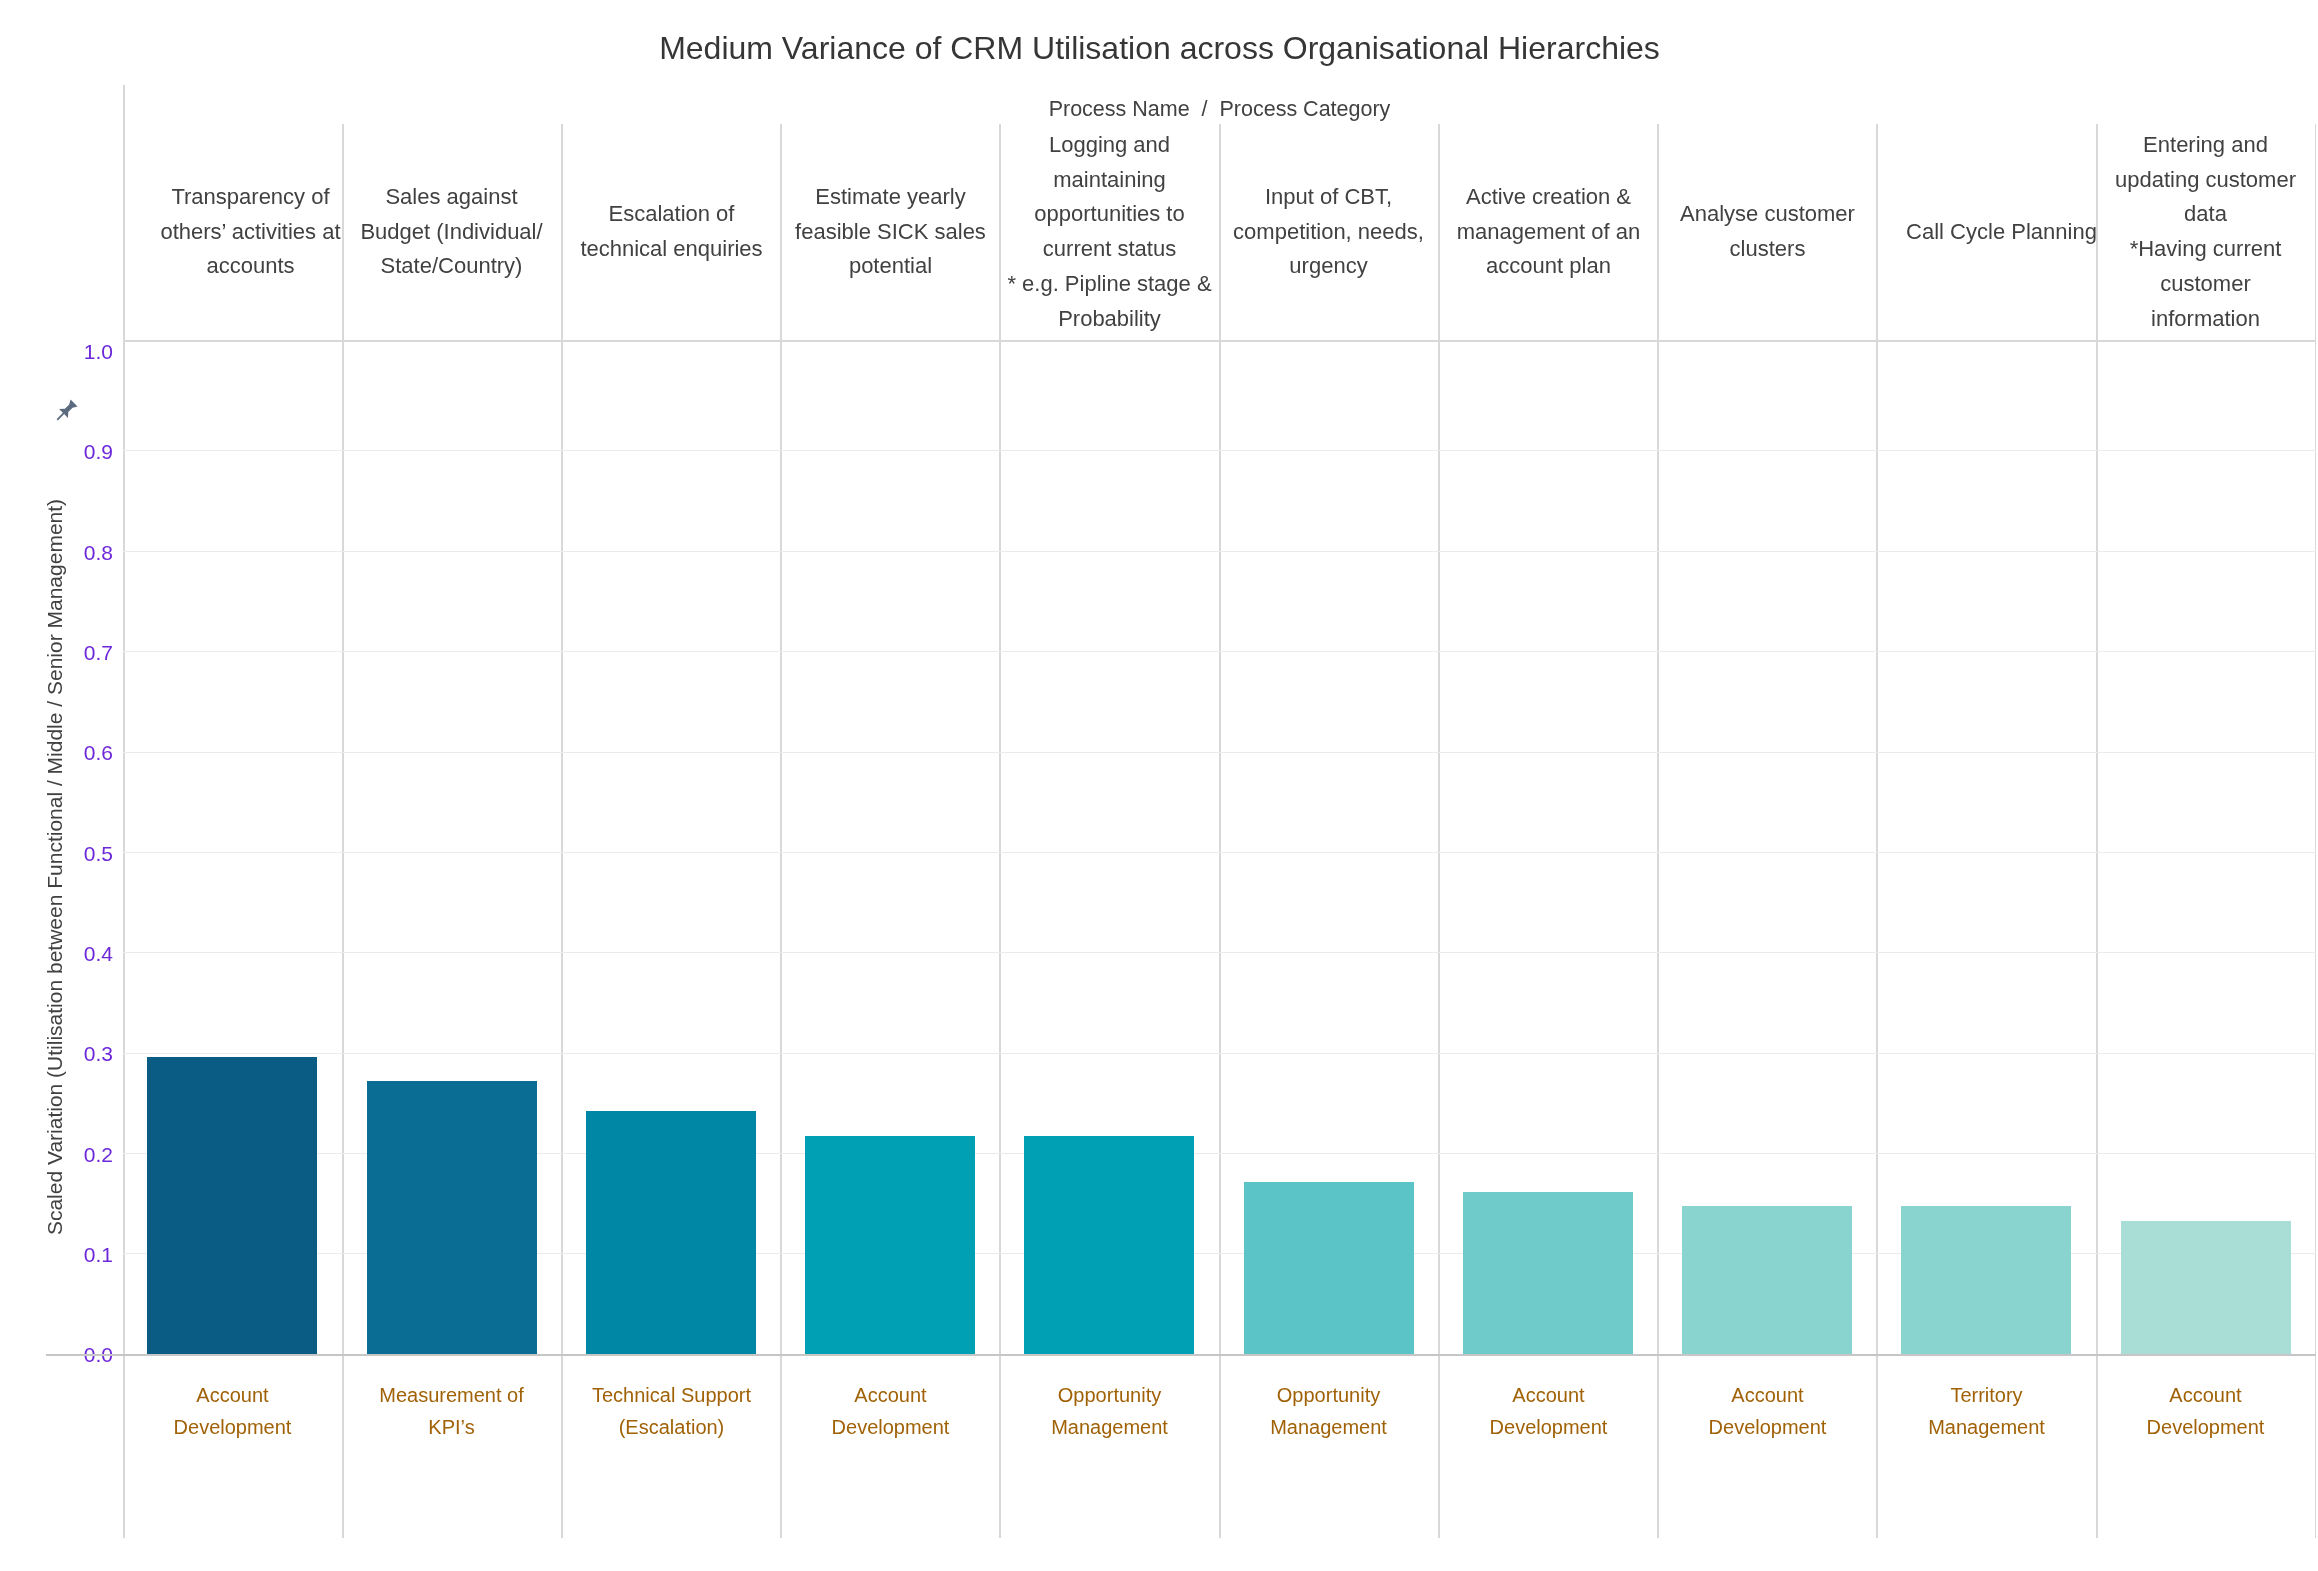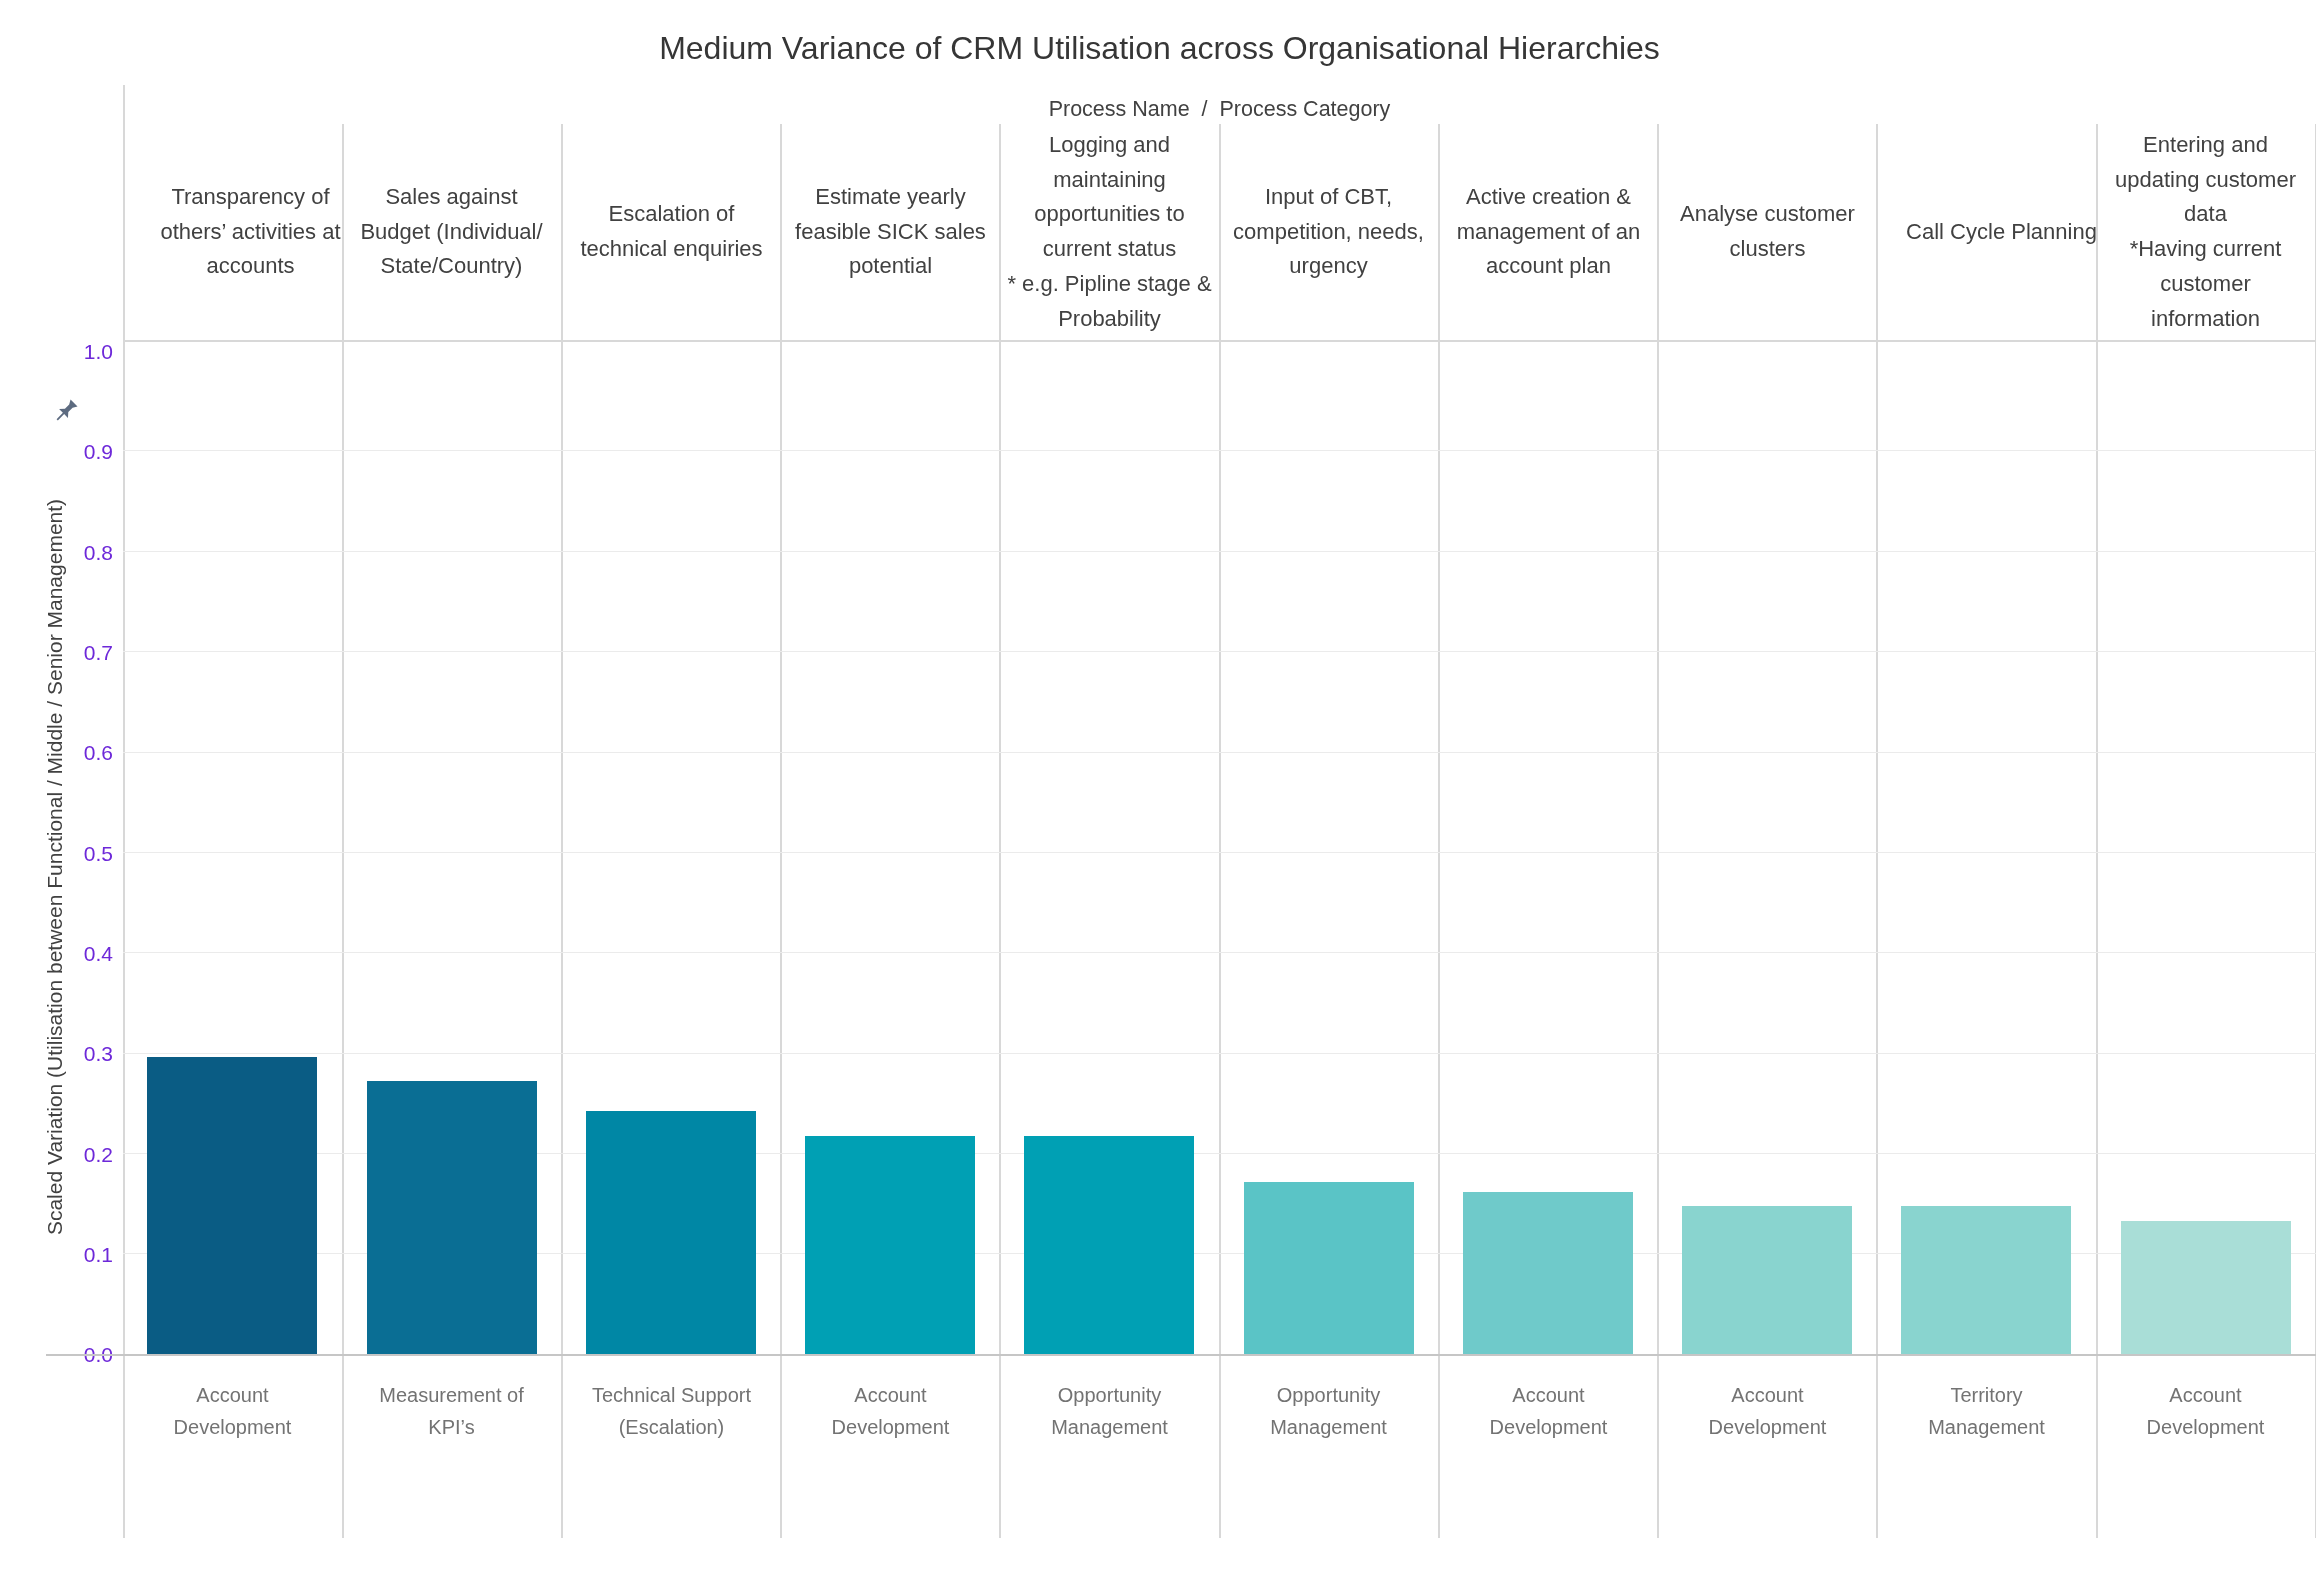--- a/index.html
+++ b/index.html
@@ -31,21 +31,21 @@
     font-size:22px;line-height:1.58;color:#414141;white-space:pre-line;padding:0 4.4px;
   }
   .header-bottom-border{position:absolute;left:0;top:255px;width:100%;height:1.5px;background:#d8d8d8;}
   .plot{position:absolute;left:0;top:256px;width:100%;height:1013px;}
   .gridline{position:absolute;left:0;width:100%;height:1.5px;background:#ebebeb;}
   .bar{position:absolute;bottom:0;}
   .plot-bottom-line{position:absolute;left:46px;top:1354px;width:2270px;height:2.2px;background:#c6c6c6;}
   .footer-band{position:absolute;left:0;top:1272px;width:100%;height:181px;}
   .footer-cell{position:absolute;top:0;bottom:0;display:flex;justify-content:center;text-align:center;}
   .footer-cell .lbl{
-    font-size:20px;line-height:1.6;color:#737373;white-space:pre-line;padding-top:22px;
+    font-size:20px;line-height:1.6;color:#a16207;white-space:pre-line;padding-top:22px;
   }
   .y-ticks .tick-label{
     position:absolute;left:43px;width:70px;text-align:right;
     font-size:21px;line-height:31px;color:#6d28d9;
   }
   .y-axis-title{
     position:absolute;left:55px;top:867px;
     transform:translate(-50%,-50%) rotate(-90deg);
     white-space:nowrap;font-size:21px;color:#414141;
   }

